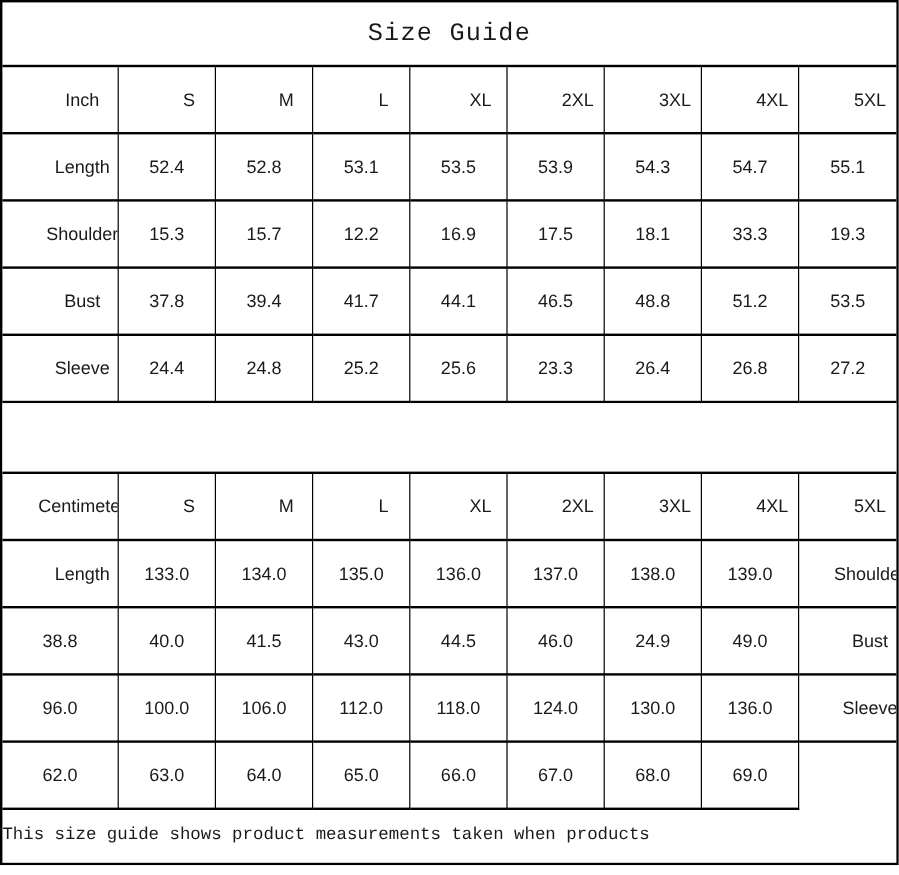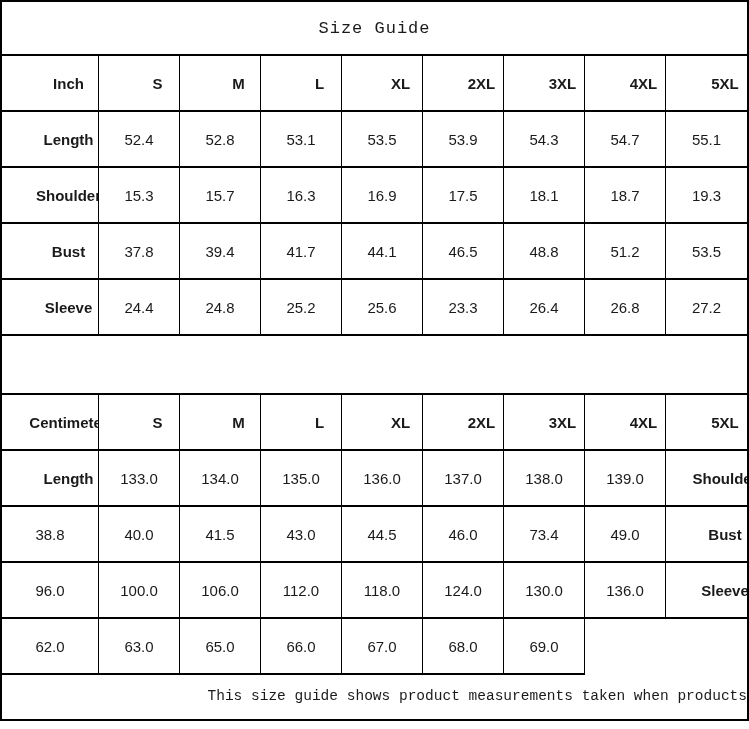--- a/index.html
+++ b/index.html
@@ -17,51 +17,51 @@
     display: flex;
     flex-direction: column;
   }
   .title-row {
     height: 54px;
     border-bottom: 2px solid #000;
     display: flex;
     align-items: center;
     justify-content: center;
     font-family: "Liberation Mono", "DejaVu Sans Mono", monospace;
-    font-size: 17px;
+    font-size: 21px;
     font-weight: 500;
     letter-spacing: 1px;
   }
   .size-grid {
     display: grid;
     grid-template-columns: 97px repeat(8, 1fr);
     grid-auto-rows: 56px;
   }
   .cell {
     border-right: 1px solid #000;
     border-bottom: 2px solid #000;
     display: flex;
     align-items: center;
     justify-content: center;
     font-size: 15px;
     line-height: 1;
     overflow: hidden;
   }
   .cell:nth-child(9n) { border-right: none; }
-  .cell.head { font-weight: bold; font-size: 15px; padding-left: 37px; }
+  .cell.head { font-weight: normal; font-size: 15px; padding-left: 37px; }
   .spacer-row {
     height: 59px;
     border-bottom: 2px solid #000;
     background: #fff;
   }
   .footer-note {
     flex: 1;
     display: flex;
     flex-direction: column;
-    align-items: flex-end;
+    align-items: flex-start;
     justify-content: center;
     font-family: "Liberation Mono", "DejaVu Sans Mono", monospace;
     font-size: 14.5px;
     line-height: 19px;
     text-align: center;
     padding-bottom: 2px;
     gap: 28px;
   }
 </style>
 </head>
@@ -85,25 +85,25 @@
       <div class="cell">52.8</div>
       <div class="cell">53.1</div>
       <div class="cell">53.5</div>
       <div class="cell">53.9</div>
       <div class="cell">54.3</div>
       <div class="cell">54.7</div>
       <div class="cell">55.1</div>
       <div class="cell head">Shoulder</div>
       <div class="cell">15.3</div>
       <div class="cell">15.7</div>
-      <div class="cell">16.3</div>
+      <div class="cell">12.2</div>
       <div class="cell">16.9</div>
       <div class="cell">17.5</div>
       <div class="cell">18.1</div>
-      <div class="cell">18.7</div>
+      <div class="cell">33.3</div>
       <div class="cell">19.3</div>
       <div class="cell head">Bust</div>
       <div class="cell">37.8</div>
       <div class="cell">39.4</div>
       <div class="cell">41.7</div>
       <div class="cell">44.1</div>
       <div class="cell">46.5</div>
       <div class="cell">48.8</div>
       <div class="cell">51.2</div>
       <div class="cell">53.5</div>
@@ -138,34 +138,35 @@
       <div class="cell">137.0</div>
       <div class="cell">138.0</div>
       <div class="cell">139.0</div>
       <div class="cell head">Shoulder</div>
       <div class="cell">38.8</div>
       <div class="cell">40.0</div>
       <div class="cell">41.5</div>
       <div class="cell">43.0</div>
       <div class="cell">44.5</div>
       <div class="cell">46.0</div>
-      <div class="cell">73.4</div>
+      <div class="cell">24.9</div>
       <div class="cell">49.0</div>
       <div class="cell head">Bust</div>
       <div class="cell">96.0</div>
       <div class="cell">100.0</div>
       <div class="cell">106.0</div>
       <div class="cell">112.0</div>
       <div class="cell">118.0</div>
       <div class="cell">124.0</div>
       <div class="cell">130.0</div>
       <div class="cell">136.0</div>
       <div class="cell head">Sleeve</div>
       <div class="cell">62.0</div>
       <div class="cell">63.0</div>
+      <div class="cell">64.0</div>
       <div class="cell">65.0</div>
       <div class="cell">66.0</div>
       <div class="cell">67.0</div>
       <div class="cell">68.0</div>
       <div class="cell">69.0</div>
     </div>
 
   <div class="footer-note">
     <div>This size guide shows product measurements taken when products</div>
   </div>

